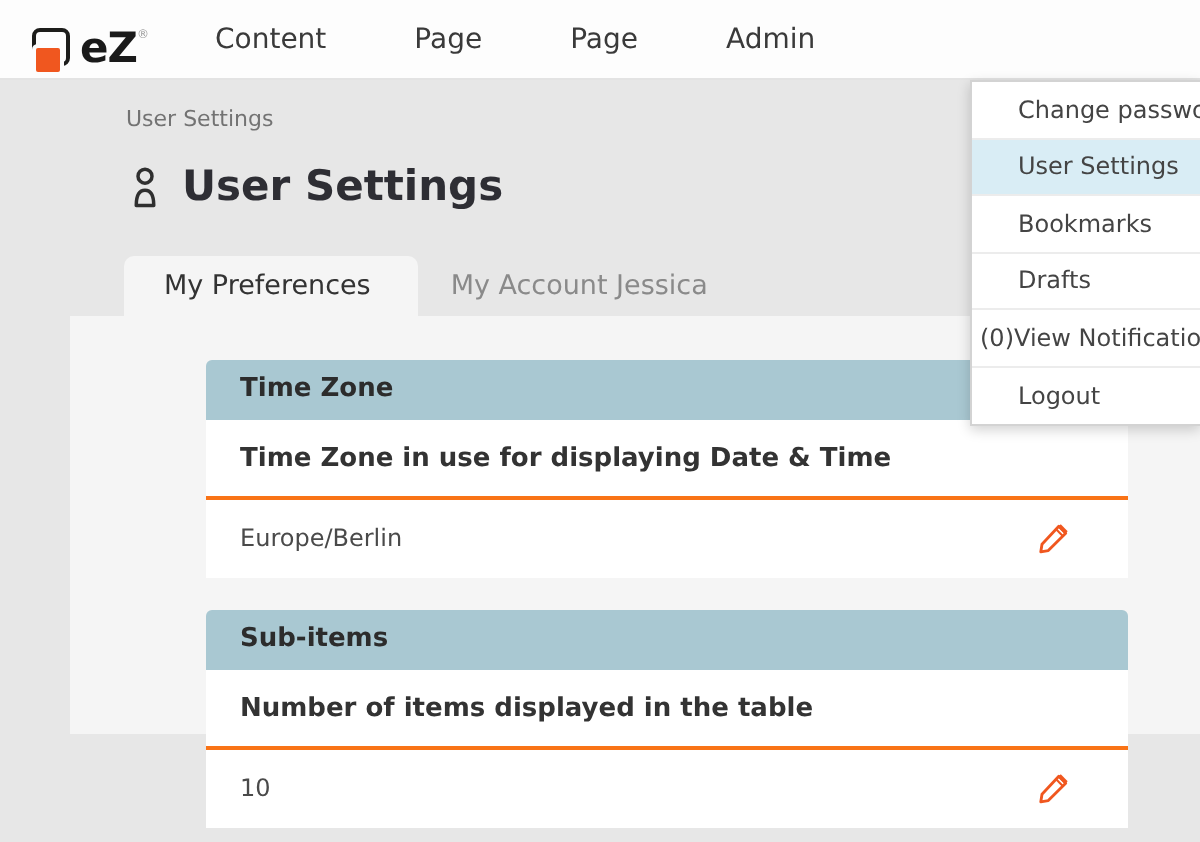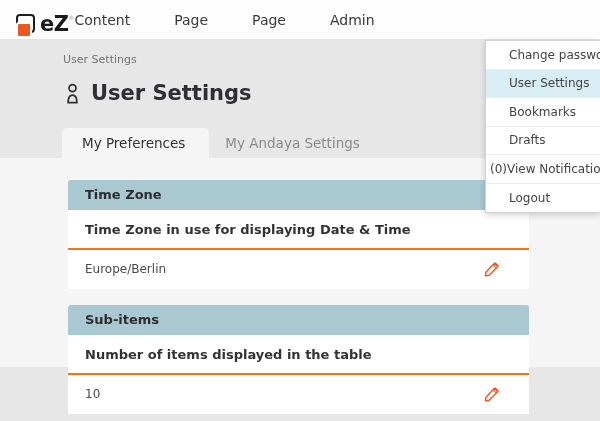--- a/index.html
+++ b/index.html
@@ -11,37 +11,37 @@
   .topbar { position:relative; height:40px; background:#fdfdfd; border-bottom:1px solid #e3e3e3;
             display:flex; align-items:center; z-index:5; }
   .logo { display:flex; align-items:flex-start; margin-left:14px; cursor:pointer;margin-top:12px; }
   .logo-mark { position:relative; width:26px; height:27px; margin-top:2px; }
   .logo-outline { position:absolute; left:2px; top:1px; width:19px; height:19px;
                   border:2.6px solid #1d1d1b; border-radius:4px; background:transparent; }
   .logo-orange { position:absolute; left:4px; top:11px; width:12px; height:12px;
                  background:#f0571f; border-radius:1px; box-shadow:0 0 0 2px #fdfdfd; }
   .logo-text { font-size:21px; font-weight:600; color:#1a1a1a; letter-spacing:-0.5px; line-height:27px; }
   .logo-reg { font-size:6px; color:#9a9a9a; margin-top:3px; }
-  .nav { display:flex; gap:44px; }
+  .nav { display:flex; margin-left:33px; gap:44px; }
   .nav-item { font-size:14px; color:#3a3a3a; cursor:pointer; }
   .user-area { margin-left:auto; margin-right:30px; display:flex; align-items:center; gap:9px; cursor:pointer; }
   .user-name { font-size:13px; color:#3a3a3a; }
 
   
   .band { position:relative; height:118px; background:#e7e7e7; }
   .breadcrumb { padding:13px 0 0 63px; font-size:11px; color:#737373; }
   .title-row { display:flex; align-items:center; gap:8px; margin:15px 0 0 62px; }
   .page-title { font-size:21px; font-weight:bold; color:#2e2e34; }
   .tabs { position:absolute; left:62px; bottom:0; display:flex; }
   .tab { font-size:13.5px; padding:7px 24px 7px 20px; cursor:pointer; }
   .tab.active { background:#f5f5f5; color:#333; border-radius:5px 5px 0 0; }
   .tab.inactive { color:#8a8a8a; padding-left:16px; }
 
   
-  .panel { height:209px; background:#f5f5f5; padding-top:22px; }
+  .panel { height:209px; background:#f5f5f5; padding-top:22px;margin-left:35px; }
   .card { width:461px; margin:0 0 16px 68px; }
   .card-header { background:#a9c8d2; border-radius:3px 3px 0 0; height:30px; line-height:30px;
                  padding-left:17px; font-size:13px; font-weight:bold; color:#2c2c2c; }
   .card-body { background:#ffffff; }
   .field-label { padding:12px 17px 11px 17px; font-size:13px; font-weight:bold; color:#333;
                  border-bottom:2px solid #f97316; }
   .field-row { display:flex; align-items:center; justify-content:space-between;
                padding:10px 28px 11px 17px;text-align:center; }
   .field-value { font-size:12px; color:#4a4a4a; }
   .edit-btn { background:none; border:none; cursor:pointer; line-height:0; padding:0; }
@@ -86,21 +86,21 @@
       <span>
         <svg width="21" height="23" viewBox="0 0 24 26">
           <circle cx="12" cy="6.8" r="4" fill="none" stroke="#2f2f2f" stroke-width="2"></circle>
           <path d="M7 23.5 C7 17.5 9 14.8 12 14.8 S17 17.5 17 23.5 Z" fill="none" stroke="#2f2f2f" stroke-width="2" stroke-linejoin="round"></path>
         </svg>
       </span>
       <h1 class="page-title">User Settings</h1>
     </div>
     <div class="tabs">
       <div class="tab active">My Preferences</div>
-      <div class="tab inactive">My Andaya Settings</div>
+      <div class="tab inactive">My Account Jessica</div>
     </div>
   </div>
 
   <div class="panel">
 
     <div class="card">
       <div class="card-header">Time Zone</div>
       <div class="card-body">
         <div class="field-label">Time Zone in use for displaying Date &amp; Time</div>
         <div class="field-row">

